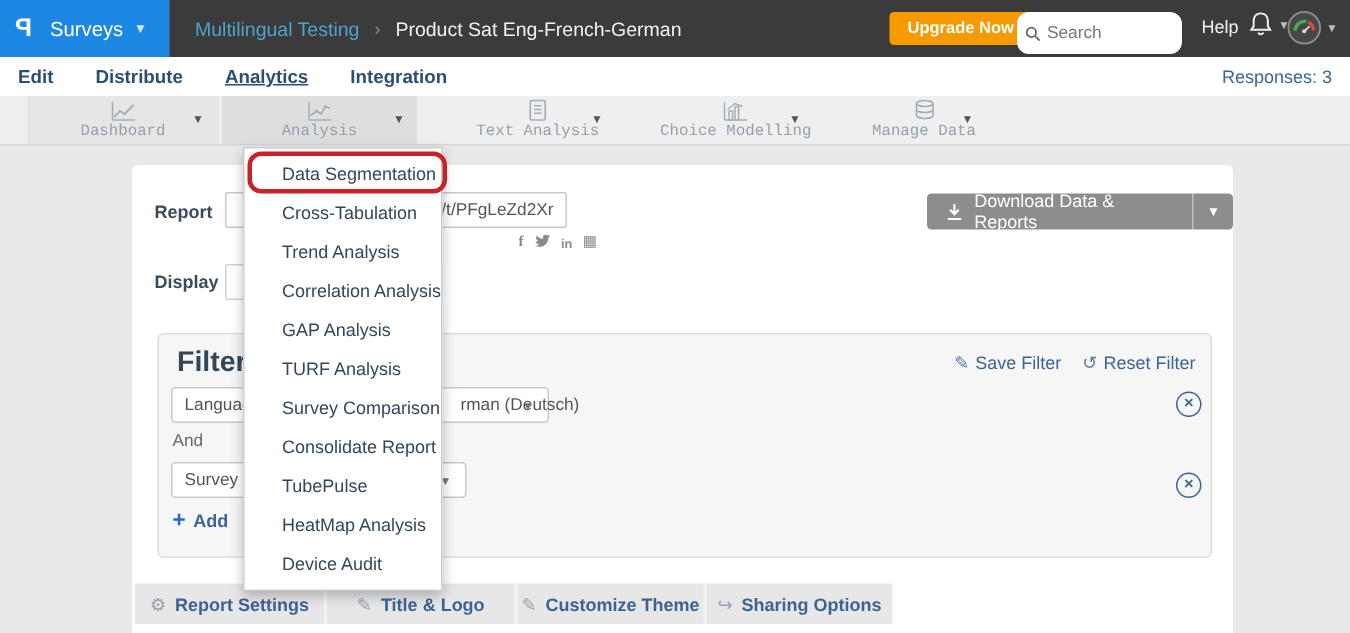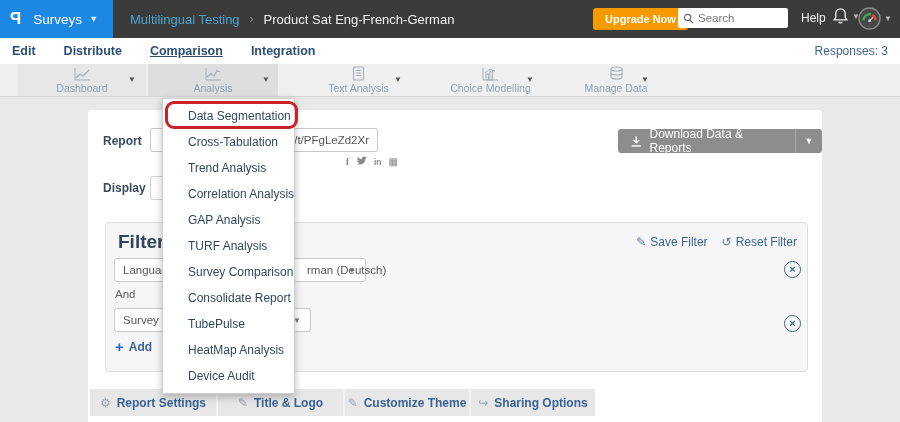--- a/index.html
+++ b/index.html
@@ -10,37 +10,37 @@
   .topbar { position:absolute; left:0; top:0; width:900px; height:38px; background:#3b3b3b; z-index:30; }
   .logo-area { position:absolute; left:0; top:0; width:113px; height:38px; background:#1d87e4; display:flex; align-items:center; padding-left:10px; cursor:pointer; }
   .logo-glyph { color:#fff; font-size:17px; font-weight:bold; transform:scaleX(-1); display:inline-block; }
   .logo-product { color:#fff; font-size:13.5px; margin-left:12px; }
   .logo-caret { color:#cfe6fb; font-size:9px; margin-left:7px; }
   .breadcrumb { position:absolute; left:130px; top:0; height:38px; display:flex; align-items:center; gap:10px; }
   .crumb-parent { color:#4da3cc; font-size:13px; cursor:pointer; }
   .crumb-sep { color:#8e8e8e; font-size:12px; }
   .crumb-current { color:#f2f2f2; font-size:13px; }
   .upgrade-btn { position:absolute; left:593px; top:8px; height:22px; background:#f79a00; border-radius:3px; color:#fff; font-size:11px; font-weight:bold; display:flex; align-items:center; padding:0 12px; cursor:pointer; }
-  .search-box { position:absolute; left:678px; top:8px; width:110px; height:20px; background:#fff; border-radius:2px; display:flex; align-items:center; padding-left:5px; }
+  .search-box { position:absolute; left:678px; top:8px; width:110px; height:28px; background:#fff; border-radius:8px; display:flex; align-items:center; padding-left:5px; }
   .search-box input { border:none; outline:none; width:80px; font-size:11.5px; color:#333; font-family:"Liberation Sans",sans-serif; margin-left:4px; background:transparent; }
   .help-link { position:absolute; left:801px; top:11px; color:#f0f0f0; font-size:12px; cursor:pointer; }
   .bell-wrap { position:absolute; left:832px; top:7px; display:flex; align-items:center; cursor:pointer; }
   .tiny-caret { color:#bbb; font-size:8px; margin-left:3px; }
   .avatar-wrap { position:absolute; left:858px; top:7px; display:flex; align-items:center; cursor:pointer; }
 
   
   .navrow { position:absolute; left:0; top:38px; width:900px; height:26px; background:#ffffff; z-index:25;padding-left:40px; }
   .nav-items { position:absolute; left:12px; top:0; height:26px; display:flex; align-items:center; gap:28px; }
   .nav-item { color:#2d4e73; font-size:12.5px; font-weight:bold; cursor:pointer; padding:2px 0; }
   .nav-item.active { text-decoration:underline; }
   .responses { position:absolute; right:12px; top:6px; color:#3d6394; font-size:12px; }
 
   
   .toolbar { position:absolute; left:0; top:64px; width:900px; height:33px; background:#efefef; border-bottom:1px solid #d6d6d6; z-index:20; }
-  .tb-item { position:absolute; top:0; height:32px; display:flex; flex-direction:column; align-items:center; justify-content:center; cursor:pointer; }
+  .tb-item { position:absolute; top:0; height:32px; display:flex; flex-direction:column; align-items:center; justify-content:center; cursor:pointer;font-family:Liberation Mono, monospace; }
   .tb-item .tb-label { font-size:10.5px; color:#93a1af; margin-top:1px; }
   .tb-caret { position:absolute; top:11px; font-size:8px; color:#555; cursor:pointer; }
   .tb-icon svg { display:block; }
 
   
   .menu { position:absolute; left:162px; top:98px; width:133px; background:#fff; border:1px solid #cdcdcd; box-shadow:0 3px 8px rgba(0,0,0,.25); z-index:50; padding:4px 8px; }
   .menu-item { height:26px; line-height:26px; padding-left:17px; font-size:12px; color:#33475b; cursor:pointer; white-space:nowrap; }
   .menu-hl { position:absolute; left:2px; top:2px; width:133px; height:28px; border:3px solid #cb2128; border-radius:9px; pointer-events:none; z-index:51; }
 
   
@@ -124,21 +124,21 @@
         <line x1="12" y1="14.5" x2="15.6" y2="11" stroke="#ddd" stroke-width="1.3"></line>
       </svg>
       <span class="tiny-caret">▼</span>
     </div>
   </div>
 
   <div class="navrow">
     <div class="nav-items">
       <span class="nav-item">Edit</span>
       <span class="nav-item">Distribute</span>
-      <span class="nav-item active">Comparison</span>
+      <span class="nav-item active">Analytics</span>
       <span class="nav-item">Integration</span>
     </div>
     <span class="responses">Responses: 3</span>
   </div>
 
   <div class="toolbar">
     <div class="tb-item" style="left:18px; width:128px; background:#e6e6e6;">
       <span class="tb-icon">
         <svg width="17" height="14" viewBox="0 0 17 14">
             <path d="M1 13V1" stroke="#a3aeba" fill="none"></path>

